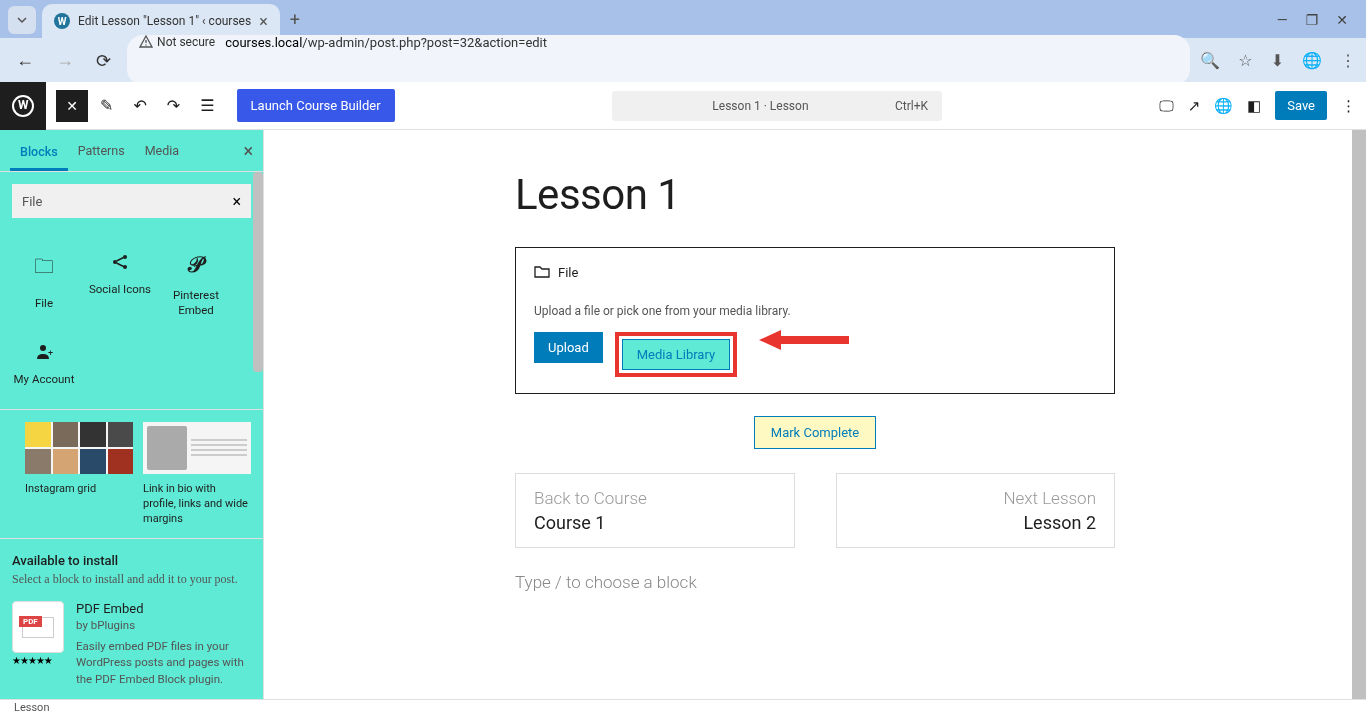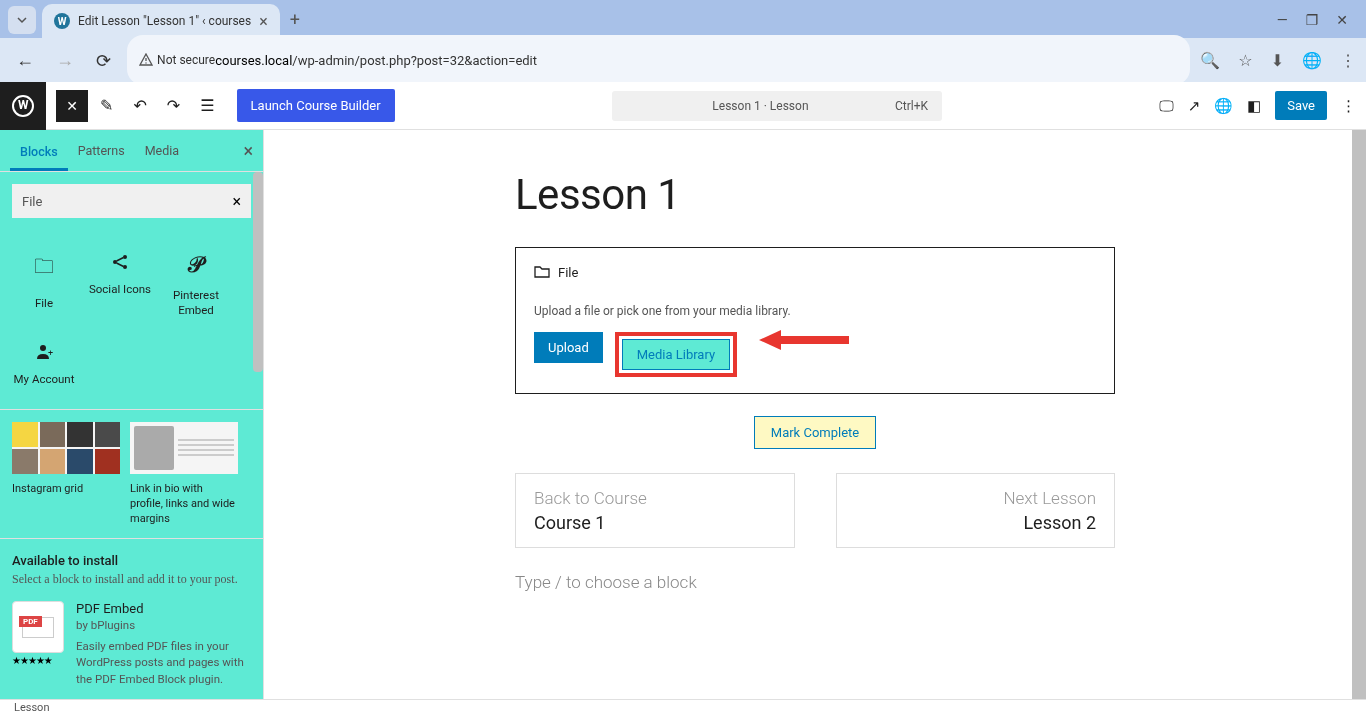--- a/index.html
+++ b/index.html
@@ -12,21 +12,21 @@
     .tab-favicon { width: 16px; height: 16px; background: #21759b; border-radius: 50%; display: flex; align-items: center; justify-content: center; color: white; font-size: 10px; font-weight: bold; }
     .tab-title { font-size: 12px; color: #333; flex: 1; white-space: nowrap; overflow: hidden; text-overflow: ellipsis; }
     .tab-close { font-size: 16px; color: #555; cursor: pointer; }
     .new-tab { margin-left: 10px; font-size: 18px; color: #555; cursor: pointer; margin-bottom: 8px; }
     .window-controls { margin-left: auto; display: flex; gap: 18px; padding-right: 18px; margin-bottom: 10px; }
     .win-ctrl { font-size: 14px; color: #444; cursor: pointer; }
     
     .browser-bar { height: 44px; background: #dce7f5; display: flex; align-items: center; padding: 0 10px; gap: 10px; }
     .nav-btn { font-size: 18px; color: #333; cursor: pointer; padding: 4px 6px; }
     .nav-btn.disabled { color: #aaa; }
-    .address-bar { flex: 1; height: 50px; background: #f1f5fb; border-radius: 16px; display: flex; align-items: center; padding: 0 12px; }
+    .address-bar { flex: 1; height: 50px; background: #f1f5fb; border-radius: 16px; display: flex; align-items: flex-start; padding: 0 12px; gap: 10px; }
     .security-badge { display: flex; align-items: center; gap: 4px; font-size: 12px; color: #333; }
     .url-text { font-size: 13px; color: #333; }
     .url-text .bold { color: #000; }
     .browser-right { display: flex; gap: 18px; align-items: center; }
     .browser-icon { font-size: 16px; color: #555; cursor: pointer; }
     
     
     .wp-editor { background: #fff; height: 637px; display: flex; flex-direction: column; position: relative; }
     .wp-toolbar { height: 48px; background: #fff; border-bottom: 1px solid #e0e0e0; display: flex; align-items: center; }
     .wp-logo { width: 46px; height: 48px; background: #1e1e1e; display: flex; align-items: center; justify-content: center; }
@@ -53,21 +53,21 @@
     .sidebar-scroll { position: absolute; right: 0; top: 0; width: 10px; height: 200px; background: #c0c0c0; border-radius: 4px; }
     .search-row { padding: 12px; }
     .search-box { background: #f0f0f0; height: 34px; display: flex; align-items: center; padding: 0 10px; justify-content: space-between; }
     .search-text { font-size: 13px; color: #555; }
     
     .blocks-grid { display: flex; flex-wrap: wrap; padding: 10px 6px; gap: 0; }
     .block-item { width: 76px; display: flex; flex-direction: column; align-items: center; padding: 12px 4px; cursor: pointer; }
     .block-icon { font-size: 20px; color: #1e1e1e; margin-bottom: 10px; }
     .block-label { font-size: 11.5px; color: #1e1e1e; text-align: center; line-height: 1.3; }
     
-    .patterns-row { display: flex; gap: 10px; padding: 12px; border-top: 1px solid #e0e0e0; }
+    .patterns-row { display: flex; gap: 10px; padding: 12px; border-top: 1px solid #e0e0e0; justify-content: flex-end; }
     .pattern-thumb { width: 108px; }
     .pattern-preview { height: 52px; background: #f5f5f5; margin-bottom: 8px; position: relative; }
     .ig-grid { display: grid; grid-template-columns: repeat(4, 1fr); grid-template-rows: repeat(2, 1fr); gap: 2px; height: 100%; }
     .ig-cell { background: #999; }
     .ig-cell:nth-child(1) { background: #f5d642; }
     .ig-cell:nth-child(2) { background: #7a6a5a; }
     .ig-cell:nth-child(3) { background: #333; }
     .ig-cell:nth-child(4) { background: #4a4a4a; }
     .ig-cell:nth-child(5) { background: #8a7a6a; }
     .ig-cell:nth-child(6) { background: #d4a572; }

